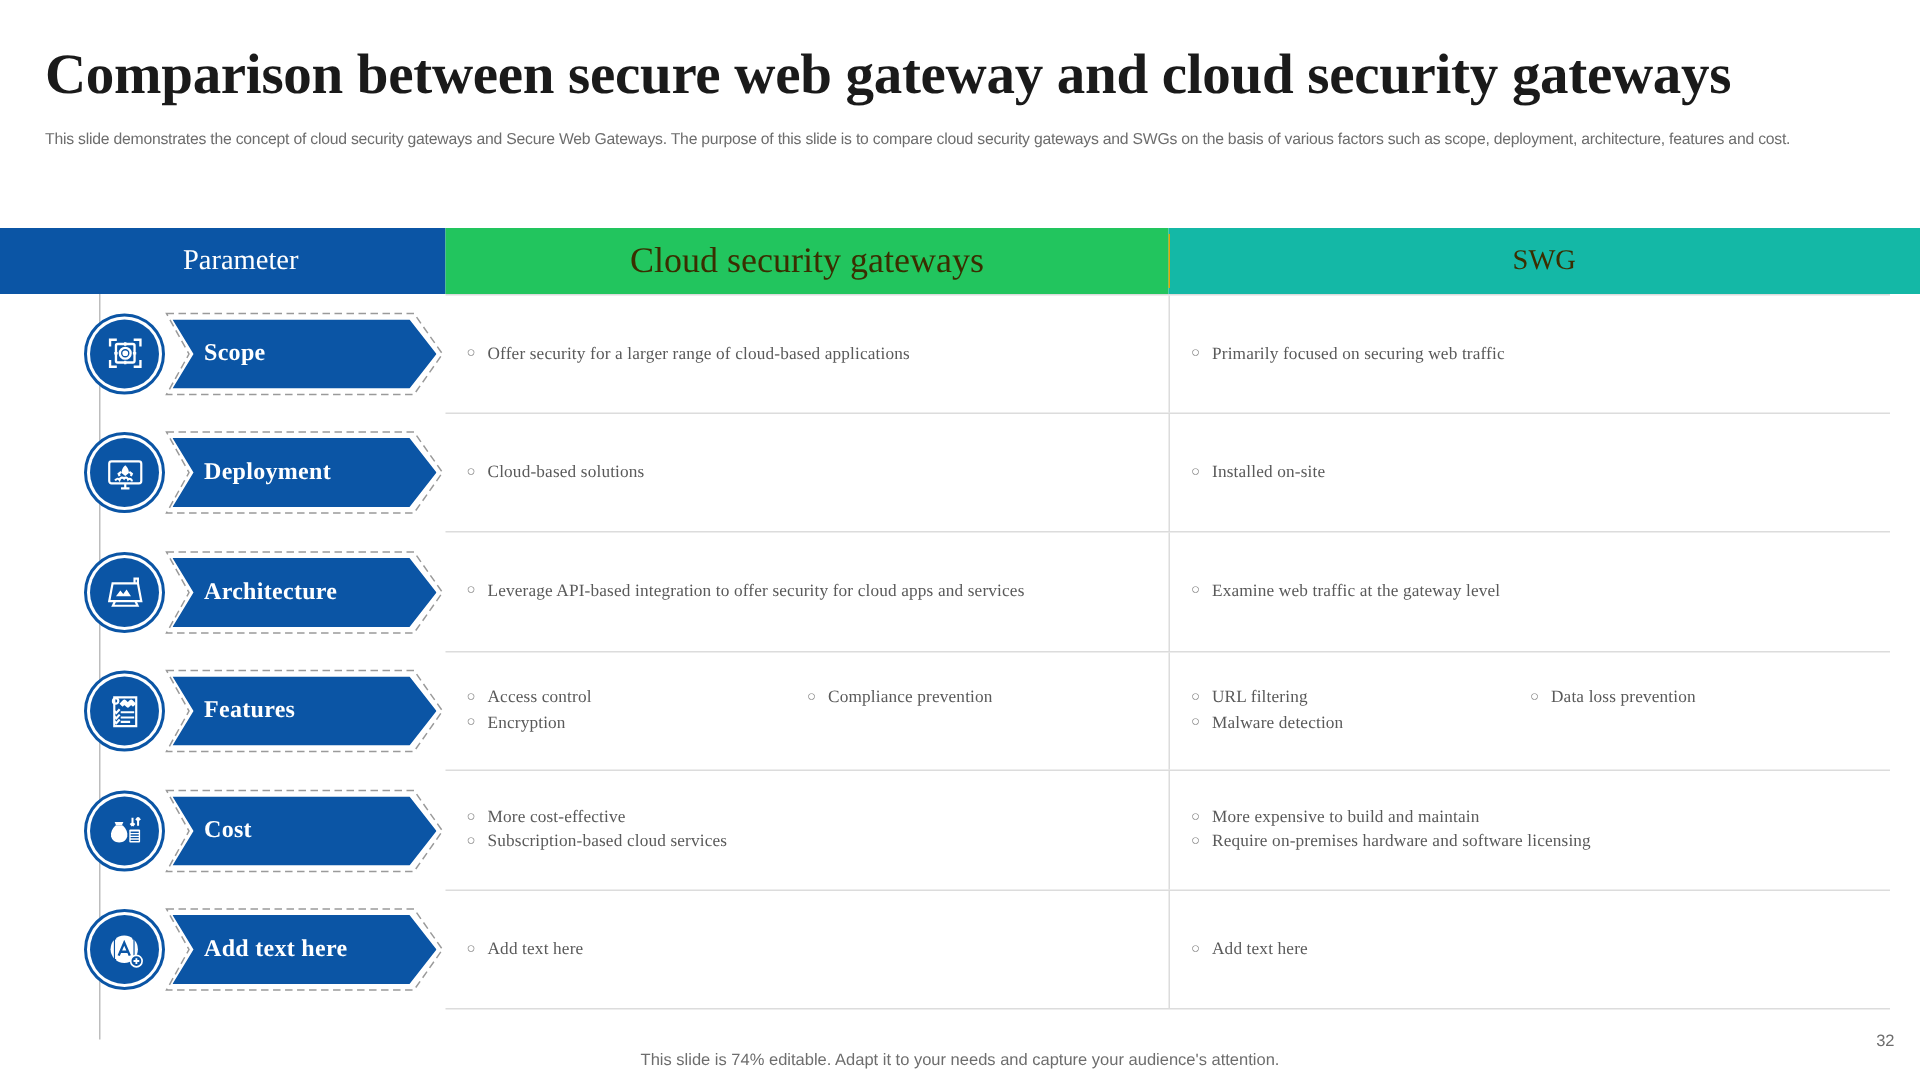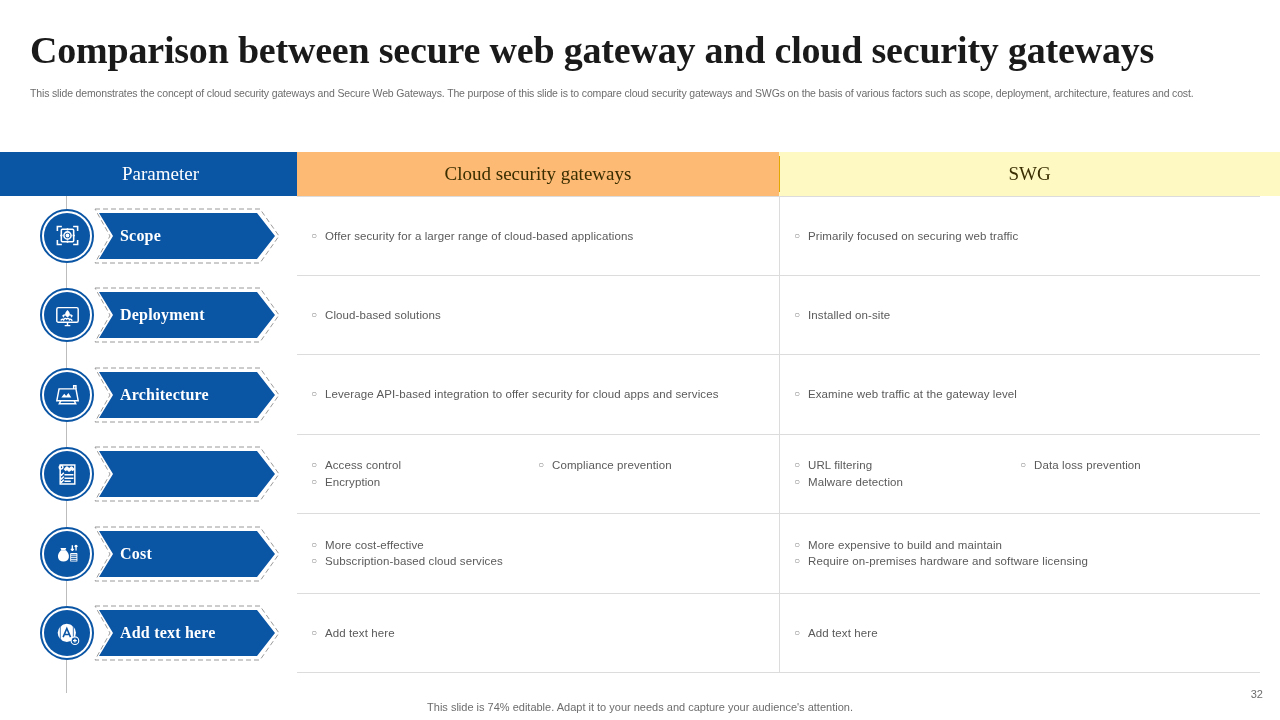--- a/index.html
+++ b/index.html
@@ -26,22 +26,22 @@
 
   
   .header-row { position: absolute; left: 0; top: 152px; width: 1280px; height: 44px; }
   .hdr {
     position: absolute; top: 0; height: 44px;
     display: flex; align-items: center; justify-content: center;
     font-family: "Liberation Serif", serif; font-weight: normal;
   }
   .hdr-param { left: 0; width: 297px; background: #0B55A5; color: #ffffff; font-size: 19px; }
   .hdr-param span { transform: translateX(12px); }
-  .hdr-ccsg { left: 297px; width: 482px; background: #fdba74; color: #3a2e00; font-size: 19px; }
-  .hdr-swg  { left: 779px; width: 501px; background: #fef9c3; color: #3a2e00; font-size: 19px; }
+  .hdr-ccsg { left: 297px; width: 482px; background: #22c55e; color: #3a2e00; font-size: 24px; }
+  .hdr-swg  { left: 779px; width: 501px; background: #14b8a6; color: #3a2e00; font-size: 19px; }
   .hdr-div {
     position: absolute; top: 156px; left: 779px; width: 1px; height: 36px;
     background: #e0a800;
   }
 
   
   .timeline {
     position: absolute; left: 66px; top: 196px; width: 1px; height: 497px;
     background: #bdbdbd;
   }
@@ -57,31 +57,31 @@
   .bullets { display: flex; flex-wrap: wrap; width: 100%; }
   .bullet {
     display: flex; align-items: flex-start;
     font-size: 11.5px; color: #5a5a5a; line-height: 16.5px;
     letter-spacing: 0.1px;
   }
   .bullet .dot {
     flex: 0 0 auto; width: 14px;
     font-size: 10px; color: #8a8a8a; line-height: 16.5px;
   }
-  .bullet .btxt { flex: 1 1 auto; }
+  .bullet .btxt { flex: 1 1 auto; font-family: Liberation Serif, serif; }
   .bullets.one-col .bullet { width: 100%; }
 
   
   .colwrap { display: flex; width: 100%; }
   .colwrap .c { display: flex; flex-direction: column; }
   .colwrap .c1 { width: 235px; }
   .colwrap .c2 { width: 235px; }
 
   
-  .param-item { position: absolute; left: 0; width: 297px; height: 56px; }
+  .param-item { position: absolute; left: 16px; width: 297px; height: 56px; }
   .pnode {
     position: absolute; left: 44px; top: 0; width: 46px; height: 46px;
     border-radius: 50%; background: #0B55A5;
     display: flex; align-items: center; justify-content: center;
     z-index: 4;
   }
   .pnode svg { width: 27px; height: 27px; display: block; }
   
   .pring {
     position: absolute; left: 40px; top: -4px; width: 54px; height: 54px;
@@ -344,20 +344,21 @@
           </svg></div>
         <div class="pnode">
           <svg viewBox="0 0 24 24" fill="none" stroke="#fff" stroke-width="1.3">
     <path d="M5.5 3.5h13v17h-13z"></path>
     <path d="M9.5 8.2l2-2.1 2 2.1 2-2.1 2 2.1" fill="#fff" stroke="#fff" stroke-width="2.6" stroke-linejoin="round"></path>
     <path d="M9.3 12.3h8M9.3 15.4h8M9.3 18h5.6"></path>
     <path d="M5.6 11.6l1.1 1.1 2-2.2M5.6 14.8l1.1 1.1 2-2.2M5.6 17.7l1.1 1.1 2-2.2"></path>
     <circle cx="6.3" cy="5.6" r="1.6"></circle>
           </svg>
         </div>
+        <div class="chev-label">Features</div>
       </div>
       <div class="param-item" style="top: 530.75px;">
         <div class="chev-outline"><svg viewBox="0 0 186 56" preserveAspectRatio="none" width="186" height="56">
     <path d="M1,1 L166,1 L185,28 L166,55 L1,55 L16,28 Z" fill="none" stroke="#9a9a9a" stroke-width="1" stroke-dasharray="5,3"></path>
           </svg></div>
         <div class="pring"></div>
         <div class="chev-solid"><svg viewBox="0 0 176 46" preserveAspectRatio="none" width="176" height="46">
     <path d="M0,0 L158,0 L176,23 L158,46 L0,46 L14,23 Z" fill="#0B55A5"></path>
           </svg></div>
         <div class="pnode">

